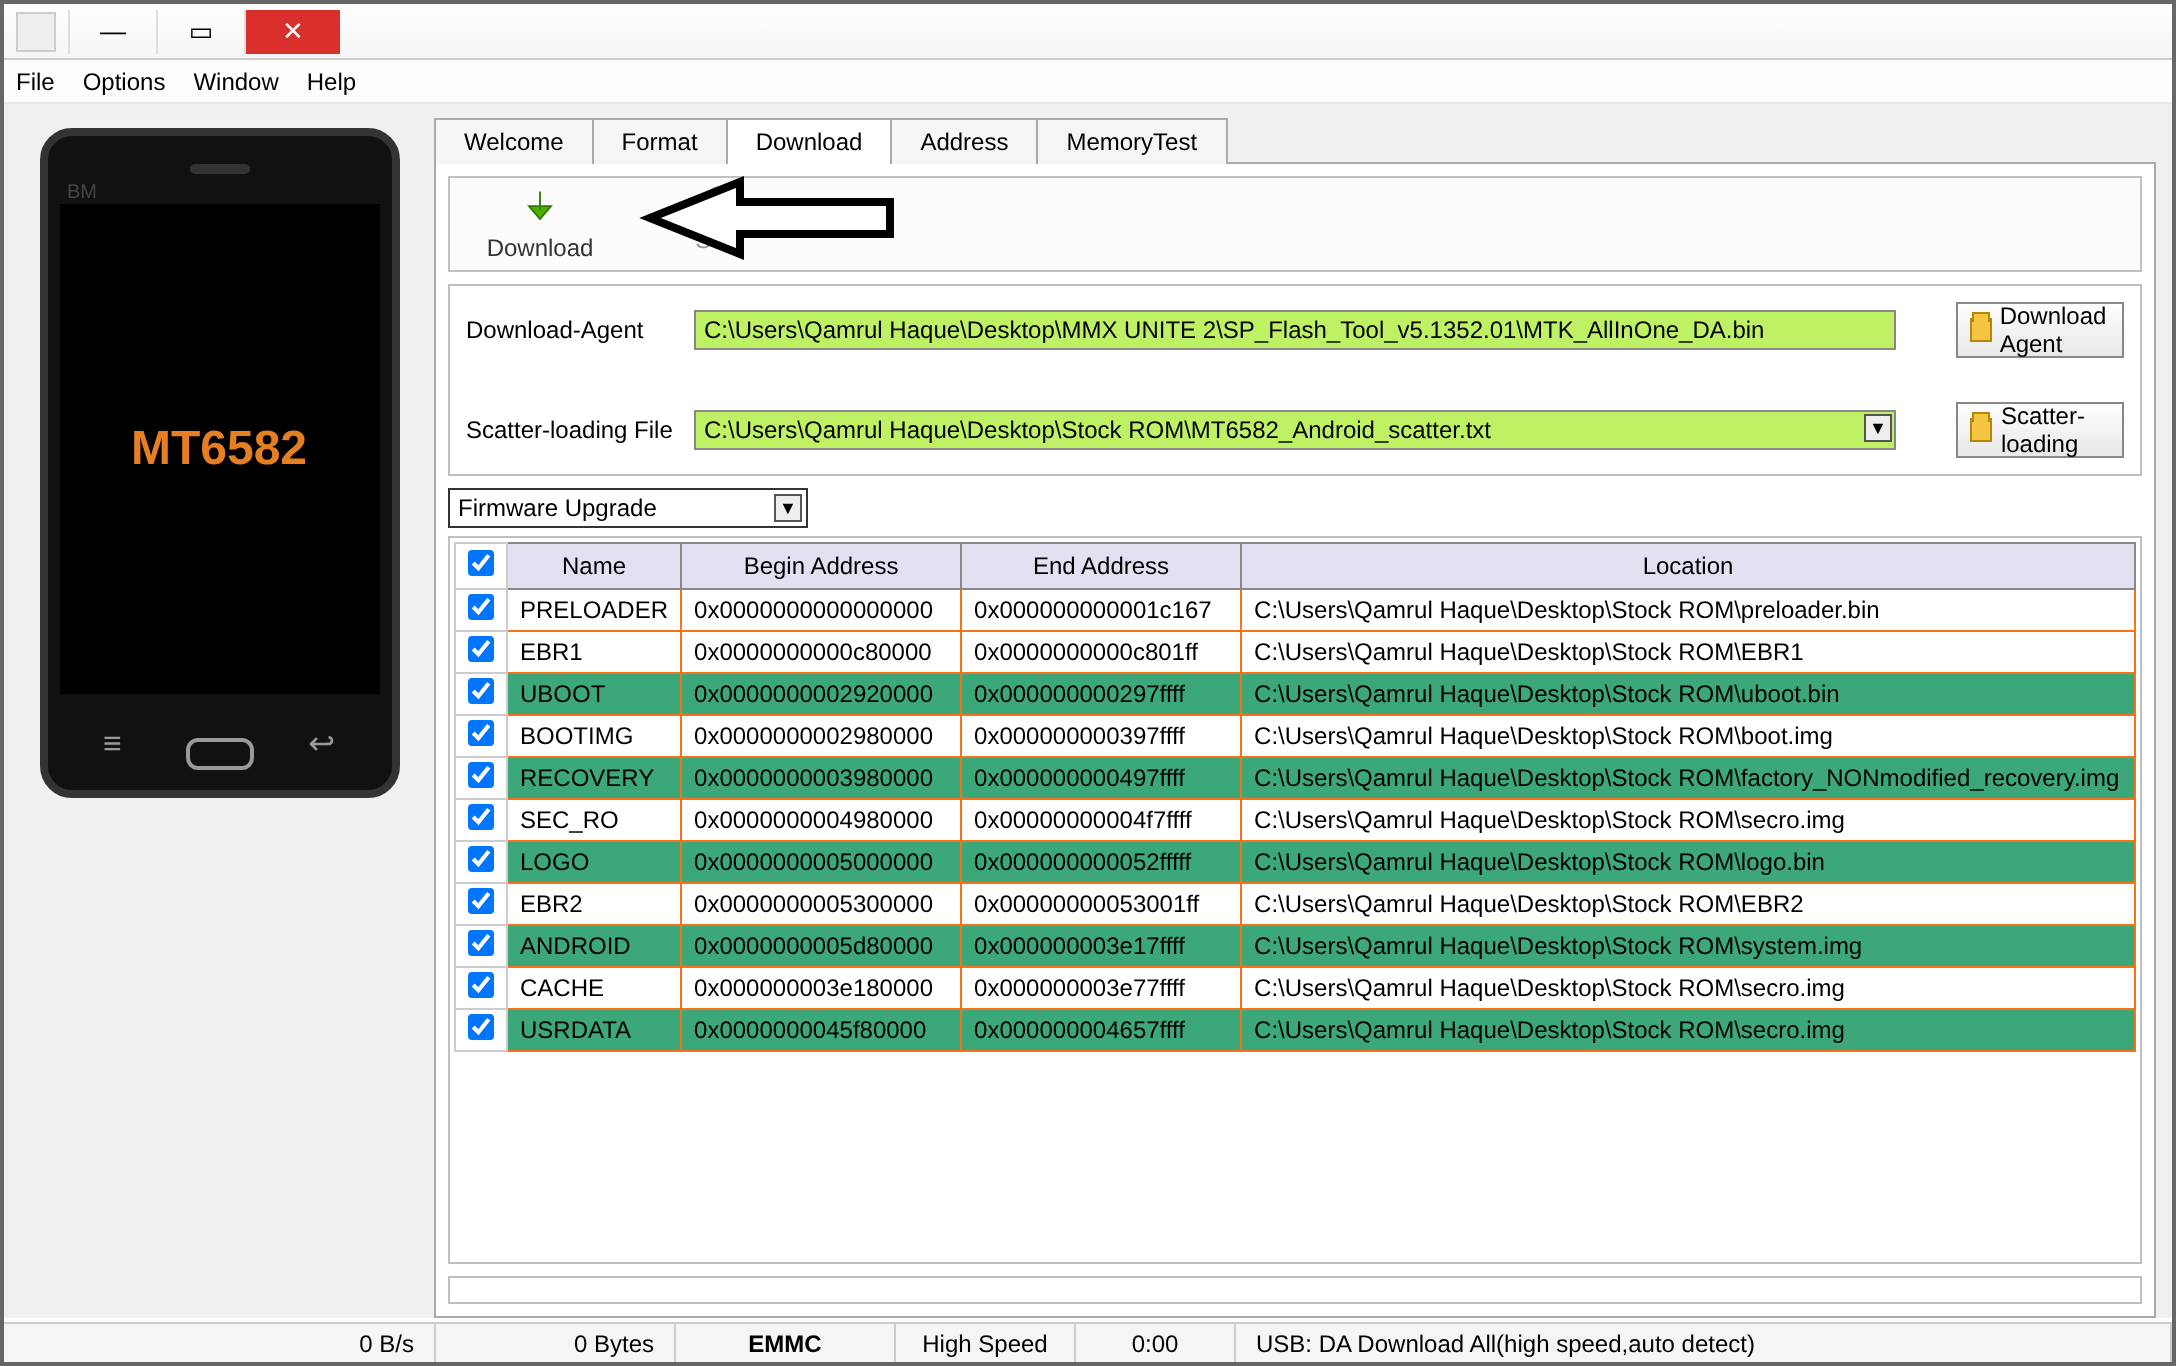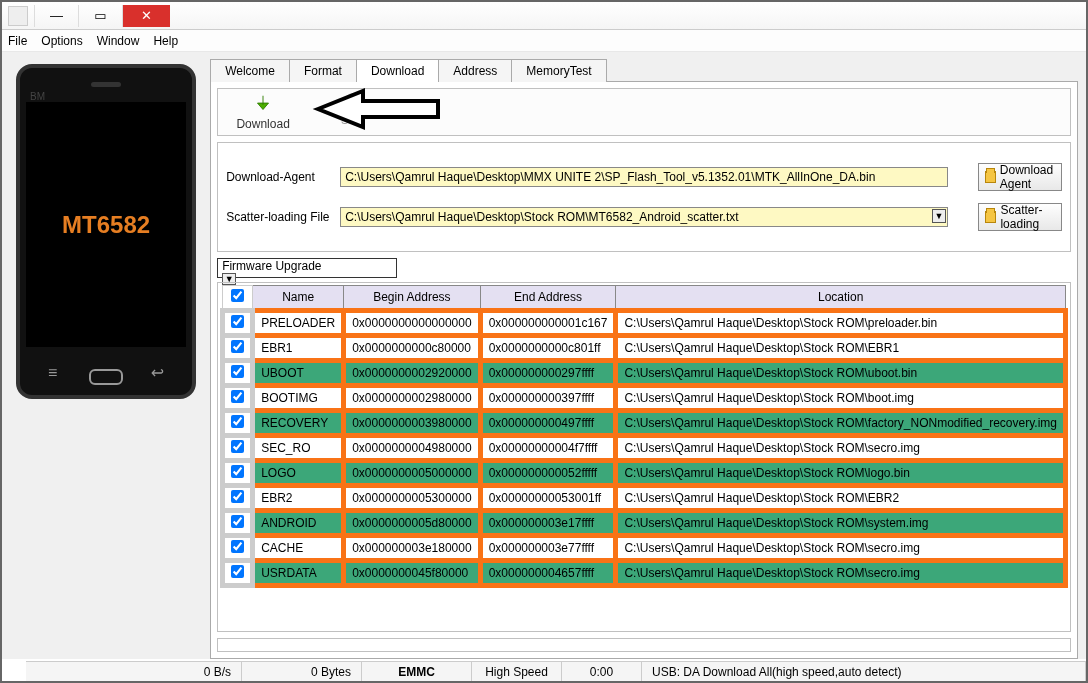--- a/index.html
+++ b/index.html
@@ -41,48 +41,48 @@
 .toolbar { border:1px solid #c0c0c0; display:flex; padding:4px 0; background:#fcfcfc; position:relative; }
 .tool-btn { width:90px; display:flex; flex-direction:column; align-items:center; gap:2px; font-size:11px; color:#333; }
 .tool-btn.disabled { color:#999; }
 .dl-arrow { width:22px; height:22px; }
 .stop-circle { width:18px; height:18px; border:2px solid #ccc; border-radius:50%; }
 
 
 .hand-arrow { position:absolute; left:90px; top:-10px; pointer-events:none; }
 
 
-.paths { border:1px solid #c0c0c0; margin-top:6px; padding:20px 8px; display:grid; grid-template-columns: 108px 1fr 108px; gap:12px 6px; align-items:center; }
+.paths { border:1px solid #c0c0c0; margin-top:6px; padding:8px 8px; display:grid; grid-template-columns: 108px 1fr 108px; gap:22px 6px; align-items:center; }
 .paths label { font-size:12px; }
-.paths input[type=text] { width:100%; height:20px; border:1px solid #888; padding:1px 4px; font-size:12px; background:#fef9c3; }
+.paths input[type=text] { width:100%; height:20px; border:1px solid #888; padding:1px 4px; font-size:12px; background:#bef264; }
 .path-btn { height:28px; border:1px solid #888; background:linear-gradient(#fefefe,#e8e8e8); display:flex; align-items:center; gap:4px; padding:0 6px; font-size:12px; cursor:default;margin-left:24px; }
 .folder-icon { width:16px; height:12px; background:#f5c542; border:1px solid #b8860b; position:relative; }
 .folder-icon::before { content:""; position:absolute; top:-4px; left:0; width:7px; height:4px; background:#f5c542; border:1px solid #b8860b; border-bottom:none; }
 
-.dropdown { width:180px; height:20px; border:1px solid #333; background:#fff; display:flex; justify-content:space-between; padding:0 2px 0 4px; font-size:12px; margin-top:6px;flex-direction:column; }
+.dropdown { width:180px; height:20px; border:1px solid #333; background:#fff; display:flex; align-items:center; justify-content:space-between; padding:0 2px 0 4px; font-size:12px; margin-top:6px; }
 .dropdown .arrow { width:14px; height:14px; border:1px solid #555; display:flex; align-items:center; justify-content:center; font-size:9px; background:#eee; }
 
 
 .scatter-wrap { position:relative; }
 .scatter-wrap .combo-arrow { position:absolute; right:2px; top:2px; width:14px; height:14px; border:1px solid #555; background:#eee; display:flex; align-items:center; justify-content:center; font-size:9px; }
 
 
 .table-wrap { border:1px solid #c0c0c0; margin-top:4px; flex:1; padding:2px; overflow:hidden; }
 table { border-collapse:collapse; width:100%; }
 th { background:#e4e0f2; border:1px solid #888; font-weight:normal; padding:3px 6px; font-size:12px; text-align:center; }
 th.loc { width:auto; }
-td { border:5px solid #f97316; padding:2px 6px; font-size:12px; white-space:nowrap;margin-top:40px; }
+td { border:1px solid #f97316; padding:2px 6px; font-size:12px; white-space:nowrap;margin-top:40px; }
 tr.even { background:#fff; }
 tr.odd  { background:#3ca779; color:#000; }
 td.chk, th.chk { width:26px; text-align:center; background:#fff !important; border-color:#ccc; }
 tr.odd td.chk { background:#fff; color:#000; }
 input[type=checkbox] { width:13px; height:13px; }
 
 
-.statusbar { position:absolute; bottom:0; left:0; right:0; height:20px; background:#f5f5f5; border-top:1px solid #ccc; display:flex; font-size:11px;margin-left:24px; }
+.statusbar { position:absolute; bottom:0; left:0; right:0; height:20px; background:#f5f5f5; border-top:1px solid #ccc; display:flex; font-size:11px; }
 .statusbar > div { border-right:1px solid #ccc; padding:2px 10px; display:flex; align-items:center; }
 .statusbar .emmc { font-weight:bold; }
 .bottom-gap { height:14px; border:1px solid #c0c0c0; margin-top:6px; }
 </style>
 </head>
 <body>
 
 <div class="titlebar">
   <div class="titlebar-icon"></div>
   <div class="win-btns">

